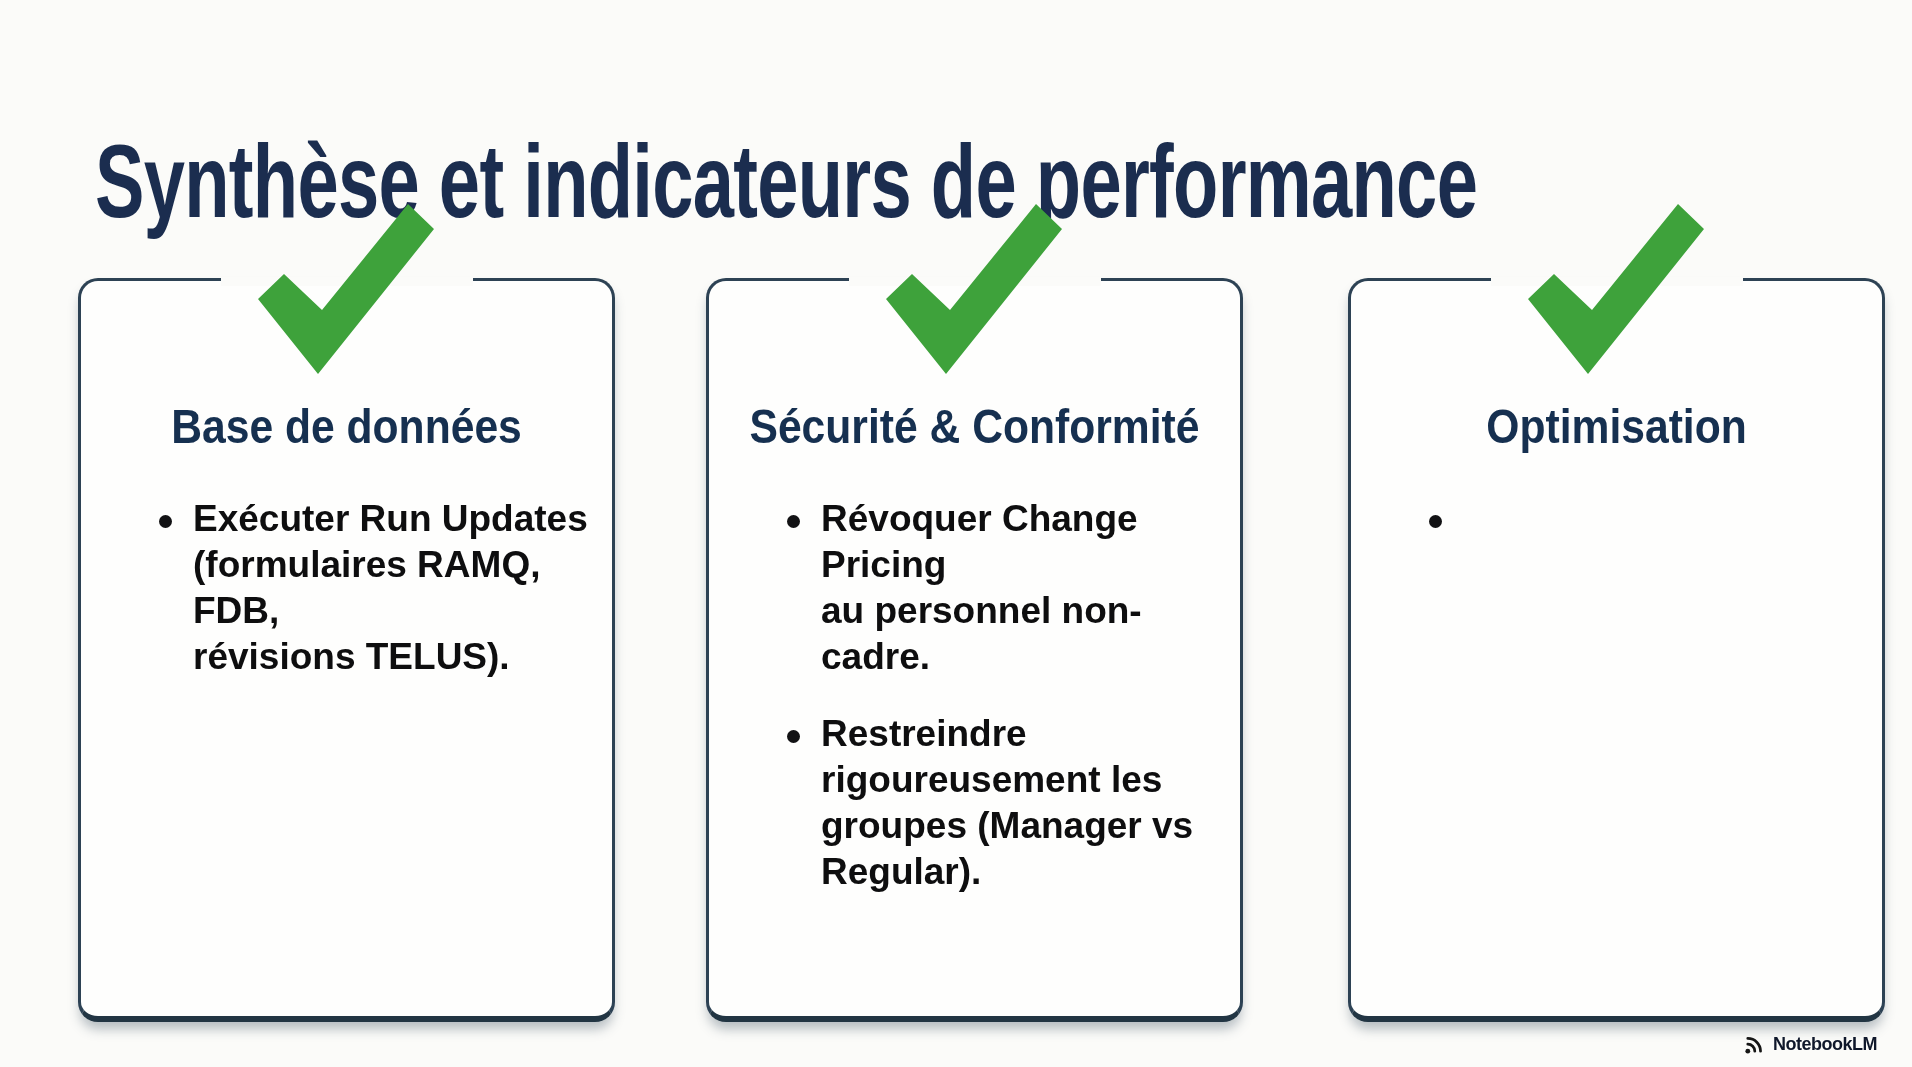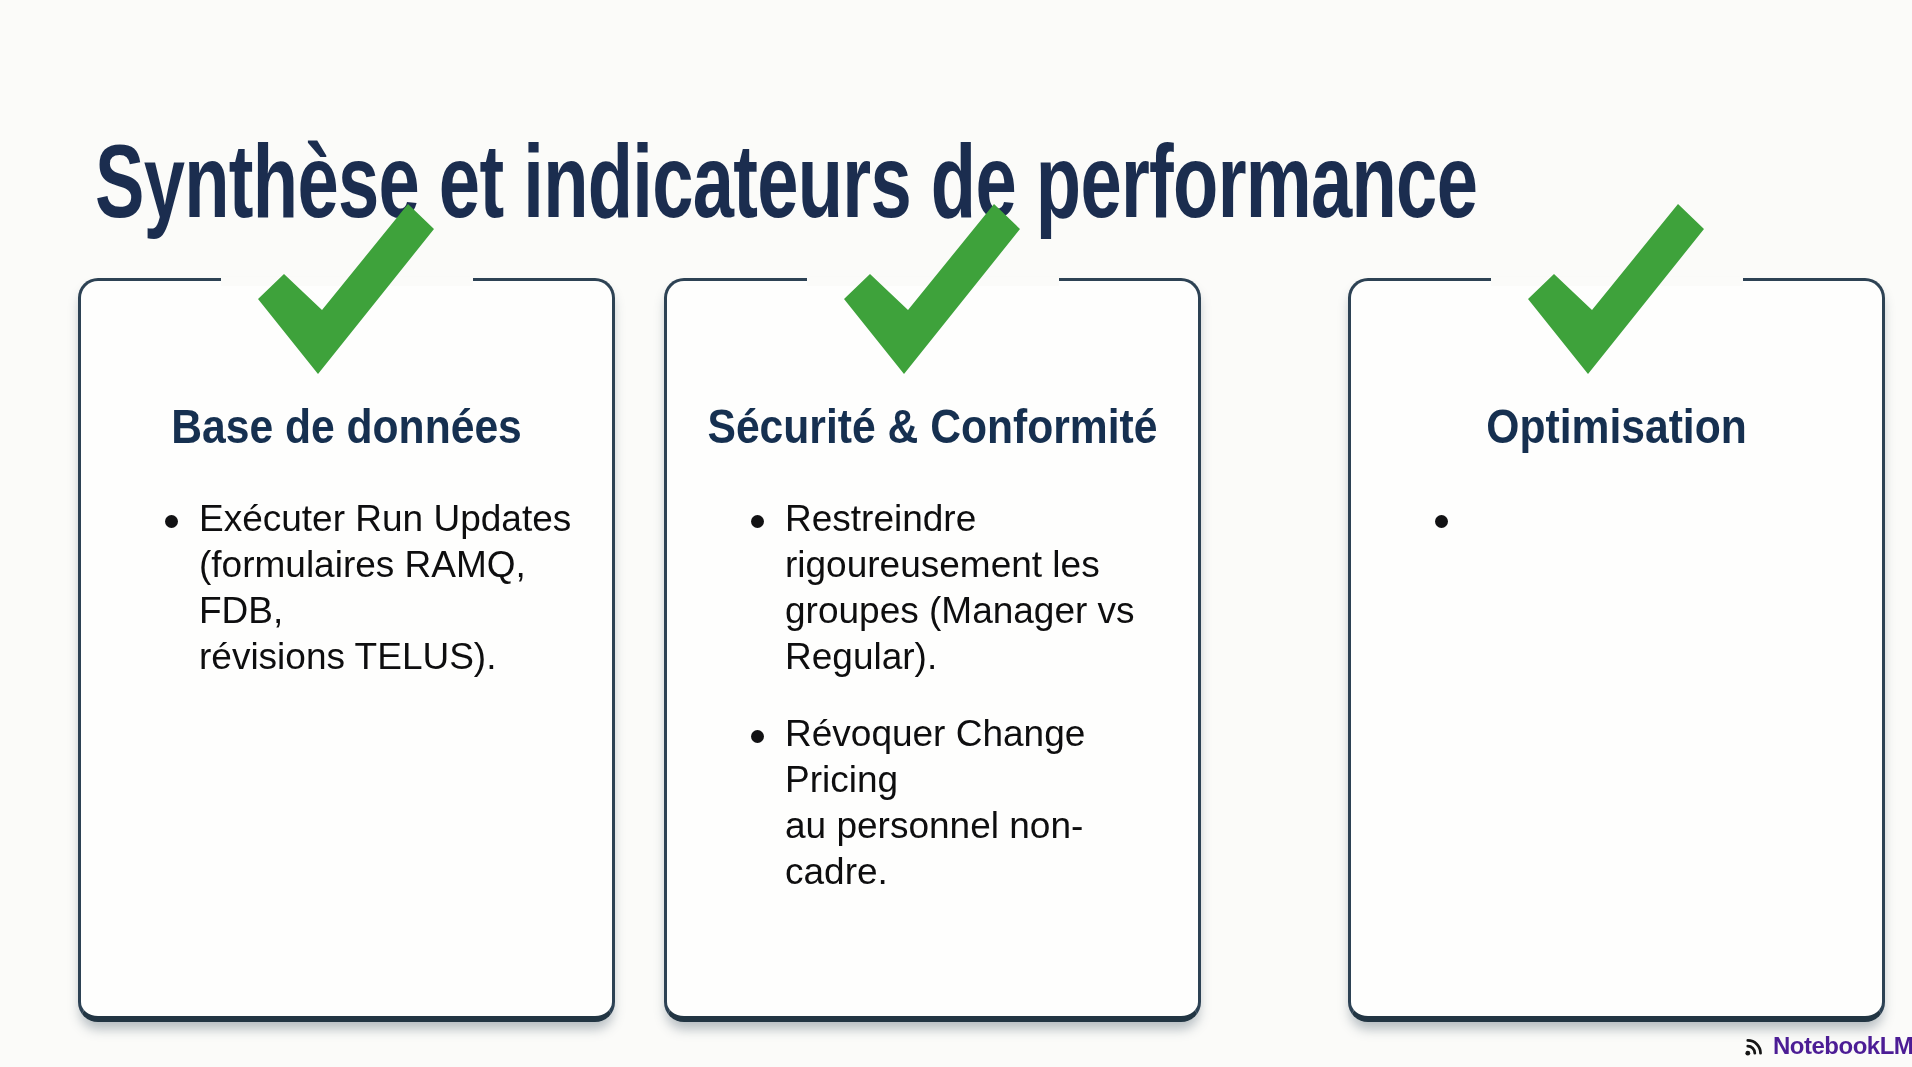--- a/index.html
+++ b/index.html
@@ -15,54 +15,54 @@
     transform:scaleX(0.72);transform-origin:left top;
   }
   .card{
     position:absolute;top:278px;width:537px;height:744px;
     box-sizing:border-box;background:#fefefd;
     border:3px solid #2d4254;border-bottom:6px solid #223543;
     border-radius:20px;
     box-shadow:0 9px 12px -2px rgba(52,72,90,0.35);
   }
   .card.c0{left:78px;}
-  .card.c1{left:664px;}
+  .card.c1{left:706px;}
   .card.c2{left:1348px;}
   .gap-cover{
     position:absolute;top:-4px;left:50%;transform:translateX(-50%);
     width:252px;height:9px;background:#fbfbf9;
   }
   .check{
     position:absolute;top:-77px;left:50%;transform:translateX(-50%);
     width:178px;height:170px;
   }
   .card-title{
     margin-top:116px;text-align:center;
     font-size:49px;font-weight:700;color:#163050;
     line-height:1.2;white-space:nowrap;
     transform:scaleX(0.87);transform-origin:center top;
   }
   ul.bullets{
-    list-style:none;margin:32px 0 0 17px;padding:0 20px 0 101px;
+    list-style:none;margin:32px 0 0 11px;padding:0 20px 0 101px;font-weight:bold;
   }
   ul.bullets li{
     position:relative;margin:0 0 31px 0;
     font-size:37px;line-height:46px;color:#0e0e0f;
   }
   .bullet-dot{
     position:absolute;left:-34px;top:19px;width:13px;height:13px;
     border-radius:50%;background:#121214;
   }
   .bullet-text{white-space:pre-line;}
   .watermark{
     position:absolute;left:1743px;top:1032px;
     display:flex;align-items:center;gap:6px;
   }
   .watermark .label{
-    font-size:24px;font-weight:600;color:#4c1d95;letter-spacing:-0.5px;
+    font-size:18px;font-weight:600;color:#0f172a;letter-spacing:-0.5px;
   }
 </style>
 </head>
 <body>
 
 <h1 class="page-title">Synthèse et indicateurs de performance</h1>
 
 <section class="card c0">
   <div class="gap-cover"></div>
   <svg class="check" viewBox="0 0 178 170" aria-hidden="true">
@@ -81,29 +81,29 @@
 
 <section class="card c1">
   <div class="gap-cover"></div>
   <svg class="check" viewBox="0 0 178 170" aria-hidden="true">
     <polygon points="26,70 64,106 150,0 176,25 60,170 0,95" fill="#3ea23b"></polygon>
   </svg>
   <h2 class="card-title">Sécurité &amp; Conformité</h2>
   <ul class="bullets">
     <li>
       <span class="bullet-dot"></span>
+      <span class="bullet-text">Révoquer Change Pricing
+au personnel non-cadre.</span>
+    </li>
+    <li>
+      <span class="bullet-dot"></span>
       <span class="bullet-text">Restreindre
 rigoureusement les
 groupes (Manager vs
 Regular).</span>
-    </li>
-    <li>
-      <span class="bullet-dot"></span>
-      <span class="bullet-text">Révoquer Change Pricing
-au personnel non-cadre.</span>
     </li>
   </ul>
 </section>
 
 <section class="card c2">
   <div class="gap-cover"></div>
   <svg class="check" viewBox="0 0 178 170" aria-hidden="true">
     <polygon points="26,70 64,106 150,0 176,25 60,170 0,95" fill="#3ea23b"></polygon>
   </svg>
   <h2 class="card-title">Optimisation</h2>

